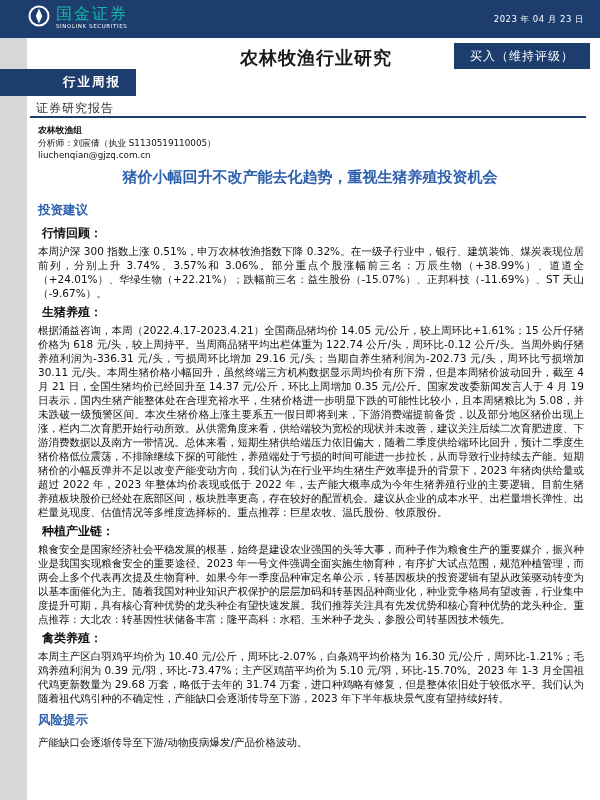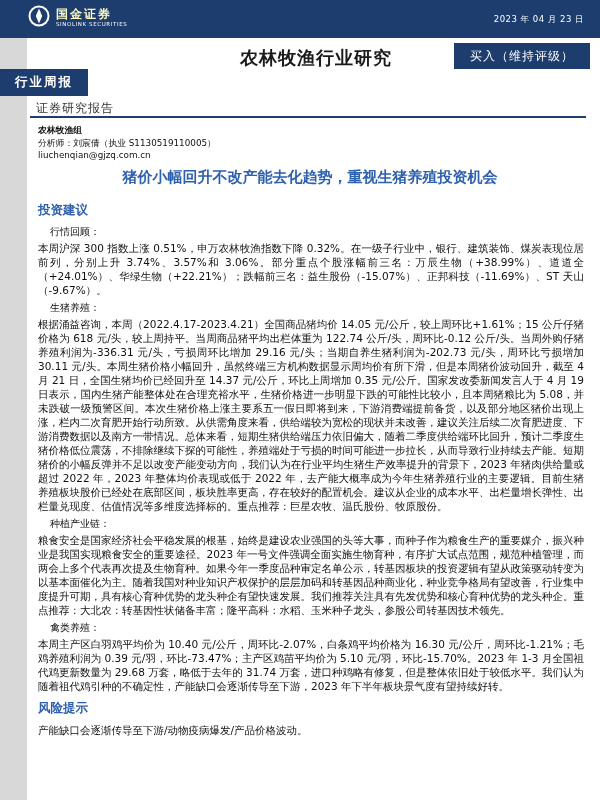--- a/index.html
+++ b/index.html
@@ -4,43 +4,43 @@
 <style>
   html,body{margin:0;padding:0;background:#ffffff;}
   .page{
     position:relative;width:600px;height:800px;overflow:hidden;background:#ffffff;
     font-family:"DejaVu Sans","Liberation Sans",sans-serif;color:#111;
   }
   
   .topbar{position:absolute;top:0;left:0;width:600px;height:38px;background:#1d3d6e;}
   .brand{position:absolute;left:28px;top:5px;display:flex;align-items:center;gap:6px;}
   .brand-text{display:flex;flex-direction:column;line-height:1;}
-  .brand-cn{color:#fef9c3;font-size:12px;font-weight:bold;letter-spacing:2px;}
+  .brand-cn{color:#14b8a6;font-size:16px;font-weight:normal;letter-spacing:2px;}
   .brand-en{color:#fff;font-size:5.5px;letter-spacing:0.6px;margin-top:2px;}
   .topdate{position:absolute;right:16px;top:14px;color:#fff;font-size:8.5px;letter-spacing:0.5px;}
   
   .left-strip{position:absolute;top:38px;left:0;width:27px;height:762px;background:#d8d8d8;}
   .report-title{position:absolute;top:46px;left:106px;width:420px;text-align:center;
     font-size:18px;font-weight:bold;color:#1a1a1a;letter-spacing:1px;}
   .rating-box{position:absolute;top:43px;right:10px;width:136px;height:26px;background:#1d3d6e;
     color:#fff;font-size:12px;font-weight:normal;display:flex;align-items:center;justify-content:center;letter-spacing:1px;}
   .type-box{position:absolute;top:69px;left:0;width:88px;height:27px;background:#1d3d6e;
-    color:#fff;font-size:12.5px;font-weight:bold;display:flex;align-items:center;justify-content:center;letter-spacing:2px;}
+    color:#fff;font-size:12.5px;font-weight:bold;display:flex;align-items:center;justify-content:center;letter-spacing:2px;padding-left:48px;}
   .category{position:absolute;top:100px;left:36px;font-size:12px;color:#333;letter-spacing:1px;text-align:center;}
   .divider{position:absolute;top:116px;left:30px;width:556px;height:2px;background:#1d3d6e;}
   
   .meta{position:absolute;top:124px;left:38px;font-size:8.8px;line-height:12.5px;color:#111;}
   .meta .grp{font-weight:bold;}
   
   .article-title{position:absolute;top:168px;left:40px;width:540px;text-align:center;
     font-size:15px;font-weight:bold;color:#2e61ad;}
   .content{position:absolute;top:202px;left:38px;width:546px;}
   .h-blue{color:#2e61ad;font-weight:bold;font-size:12.5px;margin:0 0 6px 0;}
   .h-blue.risk{margin-top:7px;}
-  .subhead{font-size:10px;font-weight:normal;color:#111;margin:4px 0 2px 12px;}
+  .subhead{font-size:12px;font-weight:bold;color:#111;margin:4px 0 2px 4px;}
   p.body{font-size:10.5px;line-height:14px;text-align:justify;margin:0 0 3px 0;color:#111;}
 </style>
 </head>
 <body>
 
 <div class="page">
 
   <header class="topbar">
     <div class="brand">
       <span>

